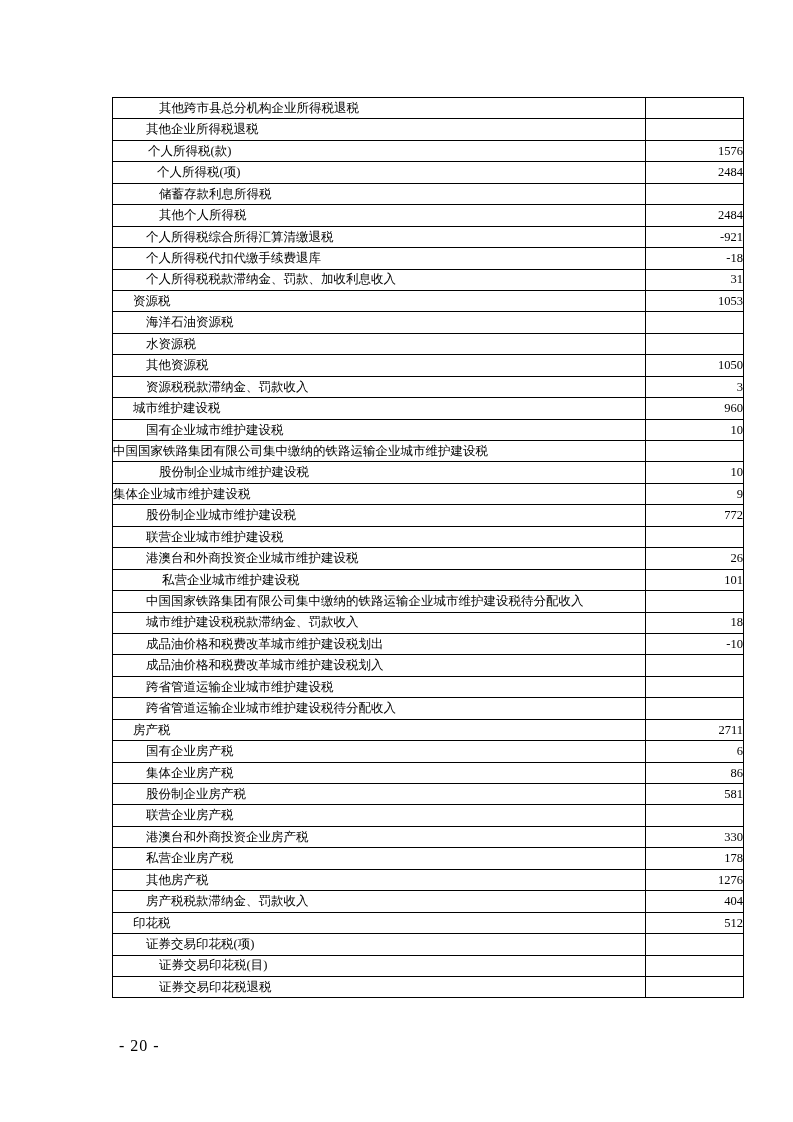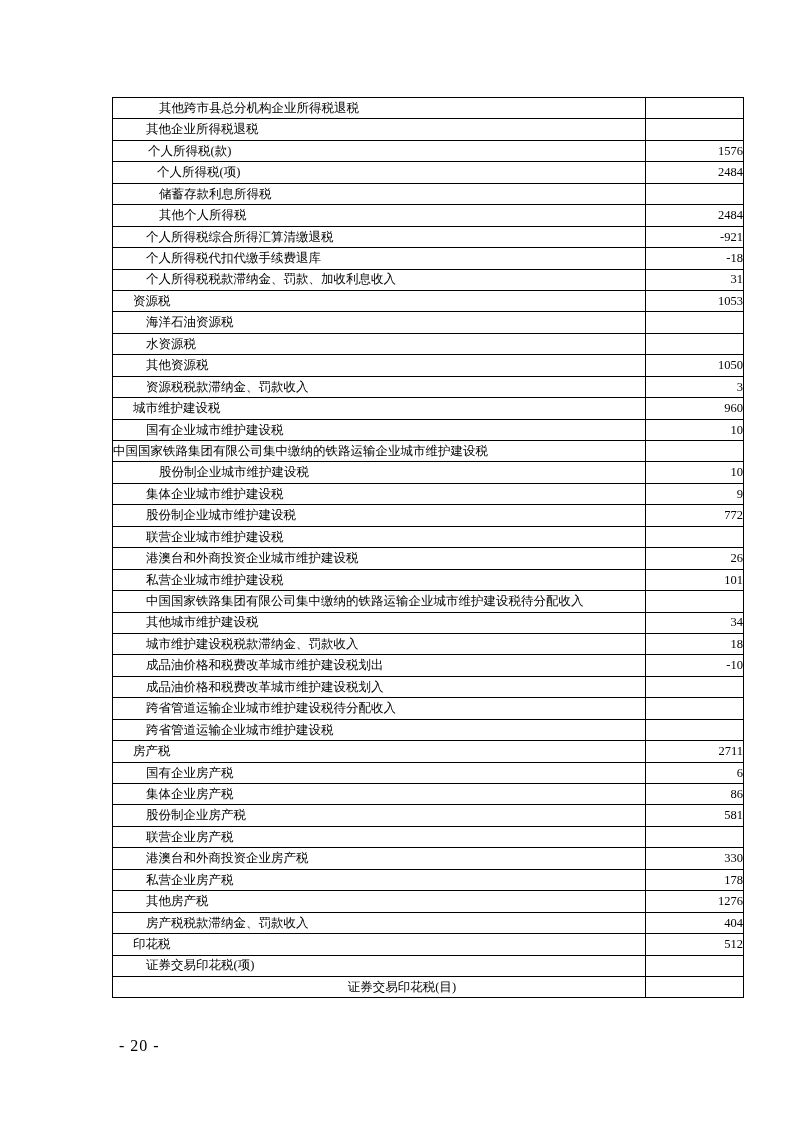--- a/index.html
+++ b/index.html
@@ -123,65 +123,61 @@
         </tr>
         <tr>
           <td class="item-cell" style="">中国国家铁路集团有限公司集中缴纳的铁路运输企业城市维护建设税</td>
           <td class="amount-cell"></td>
         </tr>
         <tr>
           <td class="item-cell" style="padding-left: 46px;">股份制企业城市维护建设税</td>
           <td class="amount-cell">10</td>
         </tr>
         <tr>
-          <td class="item-cell" style="padding-left: 33px;">集体企业城市维护建设税</td>
+          <td class="item-cell" style="">集体企业城市维护建设税</td>
           <td class="amount-cell">9</td>
         </tr>
         <tr>
           <td class="item-cell" style="padding-left: 33px;">股份制企业城市维护建设税</td>
           <td class="amount-cell">772</td>
         </tr>
         <tr>
           <td class="item-cell" style="padding-left: 33px; border-radius: 8px;">联营企业城市维护建设税</td>
           <td class="amount-cell"></td>
         </tr>
         <tr>
           <td class="item-cell" style="padding-left: 33px;">港澳台和外商投资企业城市维护建设税</td>
           <td class="amount-cell">26</td>
         </tr>
         <tr>
-          <td class="item-cell" style="padding-left: 33px;">私营企业城市维护建设税</td>
+          <td class="item-cell" style="padding-left: 49px;">私营企业城市维护建设税</td>
           <td class="amount-cell">101</td>
         </tr>
         <tr>
           <td class="item-cell" style="padding-left: 33px;">中国国家铁路集团有限公司集中缴纳的铁路运输企业城市维护建设税待分配收入</td>
           <td class="amount-cell"></td>
-        </tr>
-        <tr>
-          <td class="item-cell" style="padding-left: 33px;">其他城市维护建设税</td>
-          <td class="amount-cell">34</td>
         </tr>
         <tr>
           <td class="item-cell" style="padding-left: 33px;">城市维护建设税税款滞纳金、罚款收入</td>
           <td class="amount-cell">18</td>
         </tr>
         <tr>
           <td class="item-cell" style="padding-left: 33px;">成品油价格和税费改革城市维护建设税划出</td>
           <td class="amount-cell">-10</td>
         </tr>
         <tr>
           <td class="item-cell" style="padding-left: 33px;">成品油价格和税费改革城市维护建设税划入</td>
           <td class="amount-cell"></td>
         </tr>
         <tr>
+          <td class="item-cell" style="padding-left: 33px;">跨省管道运输企业城市维护建设税</td>
+          <td class="amount-cell"></td>
+        </tr>
+        <tr>
           <td class="item-cell" style="padding-left: 33px;">跨省管道运输企业城市维护建设税待分配收入</td>
-          <td class="amount-cell"></td>
-        </tr>
-        <tr>
-          <td class="item-cell" style="padding-left: 33px;">跨省管道运输企业城市维护建设税</td>
           <td class="amount-cell"></td>
         </tr>
         <tr>
           <td class="item-cell" style="padding-left: 20px;">房产税</td>
           <td class="amount-cell">2711</td>
         </tr>
         <tr>
           <td class="item-cell" style="padding-left: 33px;">国有企业房产税</td>
           <td class="amount-cell">6</td>
         </tr>
@@ -215,19 +211,23 @@
         </tr>
         <tr>
           <td class="item-cell" style="padding-left: 20px;">印花税</td>
           <td class="amount-cell">512</td>
         </tr>
         <tr>
           <td class="item-cell" style="padding-left: 33px;">证券交易印花税(项)</td>
           <td class="amount-cell"></td>
         </tr>
         <tr>
-          <td class="item-cell" style="padding-left: 46px; text-align: center;">证券交易印花税(目)</td>
+          <td class="item-cell" style="padding-left: 46px;">证券交易印花税(目)</td>
+          <td class="amount-cell"></td>
+        </tr>
+        <tr>
+          <td class="item-cell" style="padding-left: 46px;">证券交易印花税退税</td>
           <td class="amount-cell"></td>
         </tr>
       </tbody>
   </table>
   <div class="page-number">- 20 -</div>
 </div>
 
 </body></html>

